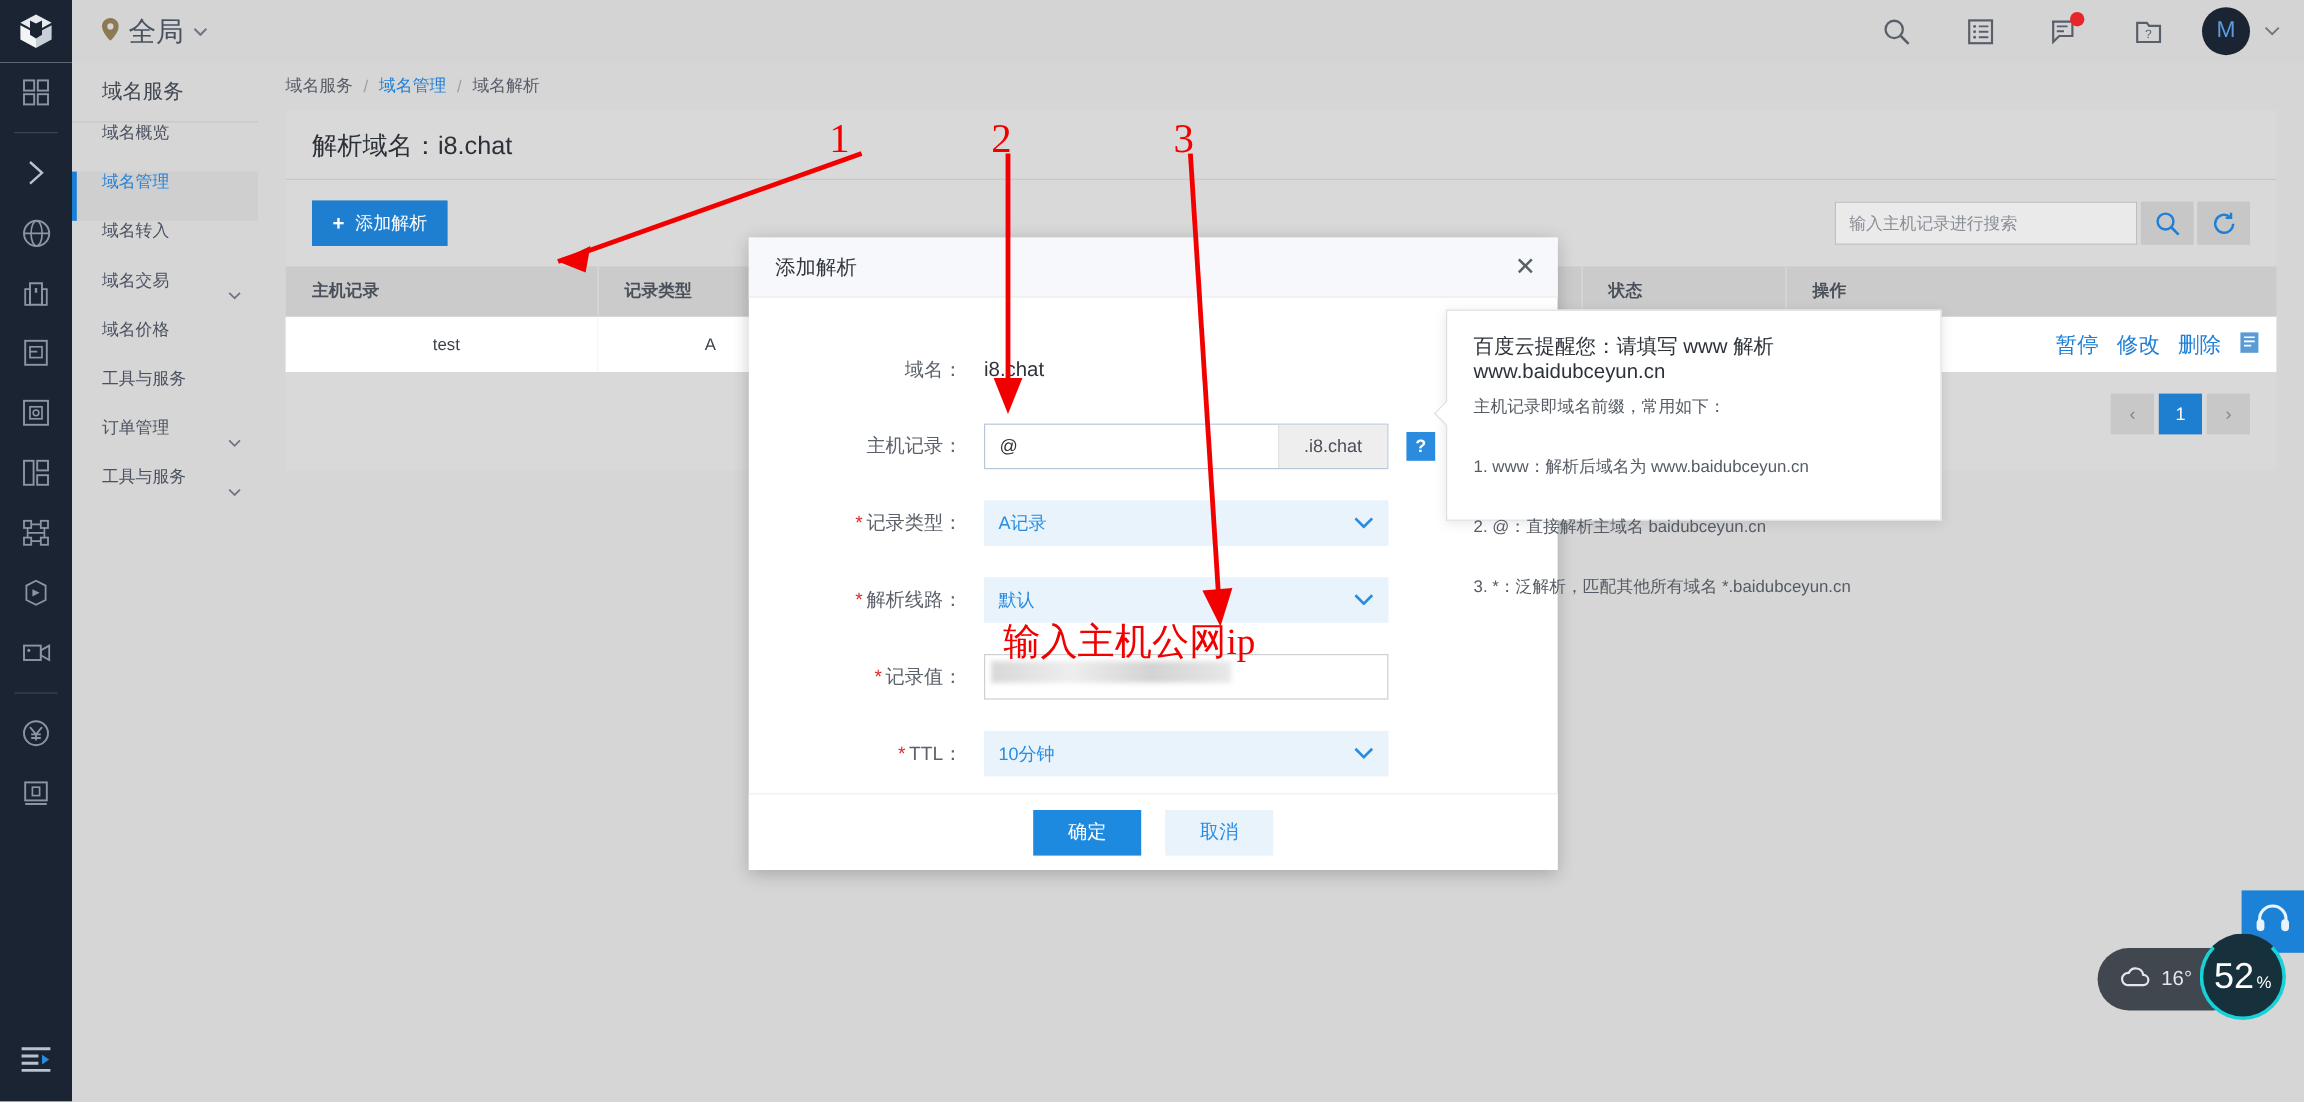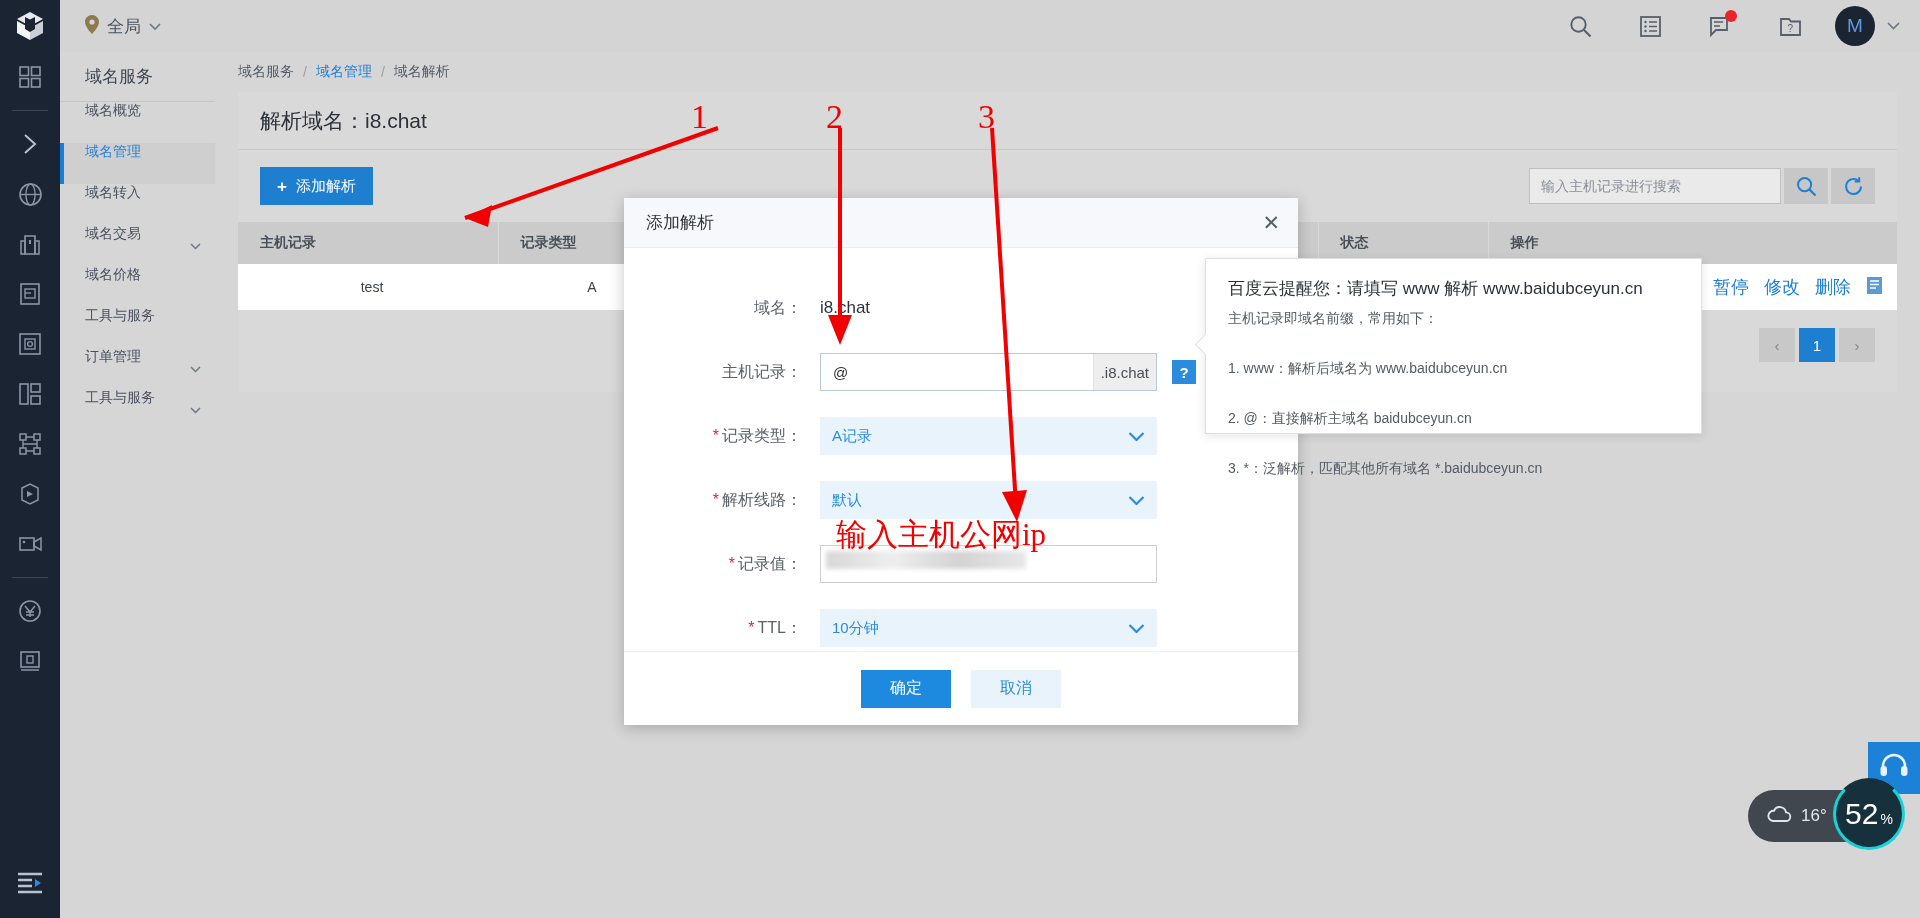--- a/index.html
+++ b/index.html
@@ -19,21 +19,21 @@
     background: #d4d4d4; display: flex; align-items: center;
     z-index: 40;
   }
   .logo-tile {
     width: 60px; height: 52px; background: #1b2433;
     display: flex; align-items: center; justify-content: center;
     flex: 0 0 60px;
   }
   .region {
     display: flex; align-items: center; gap: 8px;
-    margin-left: 25px; color: #4a5260; font-size: 17px; cursor: pointer;
+    margin-left: 25px; color: #4a5260; font-size: 23px; cursor: pointer;
   }
   .region .pin { color: #8e7a52; font-size: 19px; line-height: 1; }
   .chev-sm { color: #6d7684; font-size: 13px; }
   .topbar-spacer { flex: 1 1 auto; }
   .topbar-icons { display: flex; align-items: center; gap: 44px; margin-right: 32px; }
   .tb-ico {
     width: 26px; height: 26px; position: relative; cursor: pointer;
     color: #575f6b; display: flex; align-items: center; justify-content: center;
   }
   .tb-ico svg { display: block; }
@@ -171,21 +171,21 @@
   }
   .flabel .req { color: #e02b2b; margin-right: 3px; }
   .fvalue-static { font-size: 17px; color: #2e333a; }
   .ctrl { width: 337px; position: relative; }
   .in-text {
     width: 337px; height: 38px; border: 1px solid #b9c7db; background: #fff;
     padding: 0 90px 0 12px; font-size: 15px; color: #333; font-family: inherit; outline: none;
   }
   .in-suffix {
     position: absolute; right: 1px; top: 1px; height: 36px; background: #eeeeee;
-    display: flex; align-items: center; padding: 0 7px; font-size: 15px; color: #4a4f57;
+    display: flex; align-items: center; padding: 0 21px; font-size: 15px; color: #4a4f57;
     border-left: 1px solid #e2e2e2;
   }
   .help-chip {
     position: absolute; left: 352px; top: 7px; width: 24px; height: 24px;
     background: #2b8cdf; color: #fff; font-size: 15px; font-weight: bold;
     display: flex; align-items: center; justify-content: center; cursor: pointer;
   }
   .sel {
     width: 337px; height: 38px; background: #e8f3fc; display: flex; align-items: center;
     padding: 0 12px; font-size: 15px; color: #2b8cdf; cursor: pointer; position: relative;
@@ -196,36 +196,36 @@
   .in-plain {
     width: 337px; height: 38px; border: 1px solid #cfcfcf; background: #fff;
     padding: 0 12px; font-size: 15px; color: #333; font-family: inherit; outline: none;
   }
   .redact {
     position: absolute; left: 6px; top: 6px; width: 200px; height: 18px;
     background: linear-gradient(90deg,#d8d8d8,#eeeeee,#d3d3d3,#e8e8e8);
     filter: blur(2px); pointer-events: none;
   }
   .modal-foot {
-    position: absolute; left: 0; bottom: 0; width: 674px; height: 74px;
+    position: absolute; left: 0; bottom: 0; width: 674px; height: 64px;
     border-top: 1px solid #eceff3; display: flex; align-items: center; justify-content: center;
     gap: 20px; background: #fff;
   }
   .btn-ok {
     width: 90px; height: 38px; background: #1d8ae0; color: #fff; border: none;
     font-size: 16px; cursor: pointer; font-family: inherit;
   }
   .btn-cancel {
     width: 90px; height: 38px; background: #e9f3fc; color: #2b8cdf; border: none;
     font-size: 16px; cursor: pointer; font-family: inherit;
   }
 
   
   .tooltip {
-    position: absolute; left: 1205px; top: 258px; width: 497px; height: 176px;
+    position: absolute; left: 1205px; top: 258px; width: 413px; height: 176px;
     background: #fff; border: 1px solid #dcdfe4; box-shadow: 0 2px 10px rgba(0,0,0,.10);
     padding: 18px 22px; z-index: 70;
   }
   .tooltip::before {
     content: ""; position: absolute; left: -8px; top: 78px; width: 14px; height: 14px;
     background: #fff; border-left: 1px solid #dcdfe4; border-bottom: 1px solid #dcdfe4;
     transform: rotate(45deg);
   }
   .tt-title { font-size: 17px; color: #2d323a; margin-bottom: 10px; }
   .tt-sub { font-size: 14px; color: #555b64; margin-bottom: 7px; }

